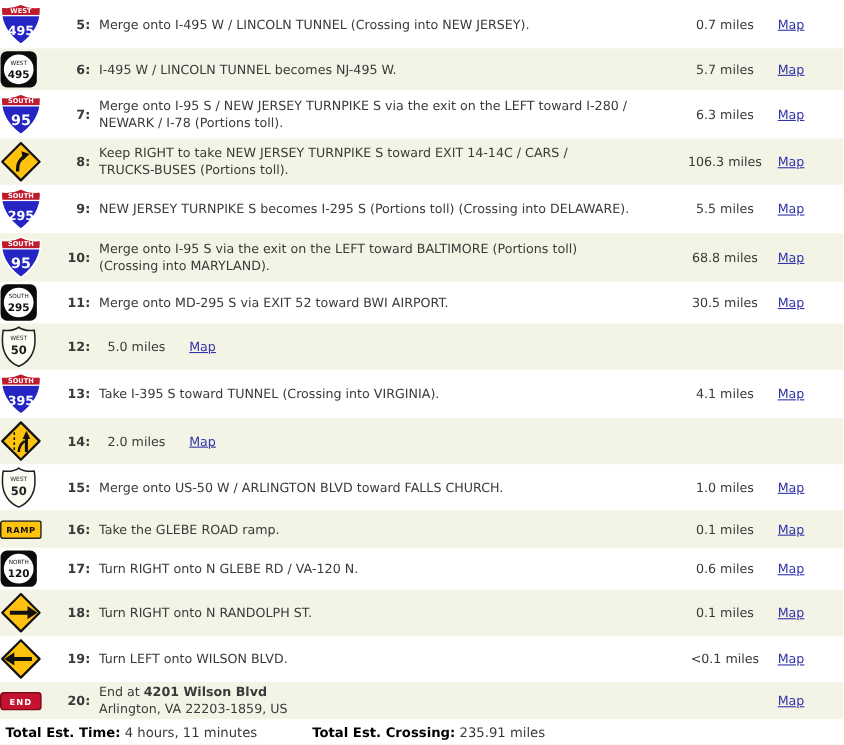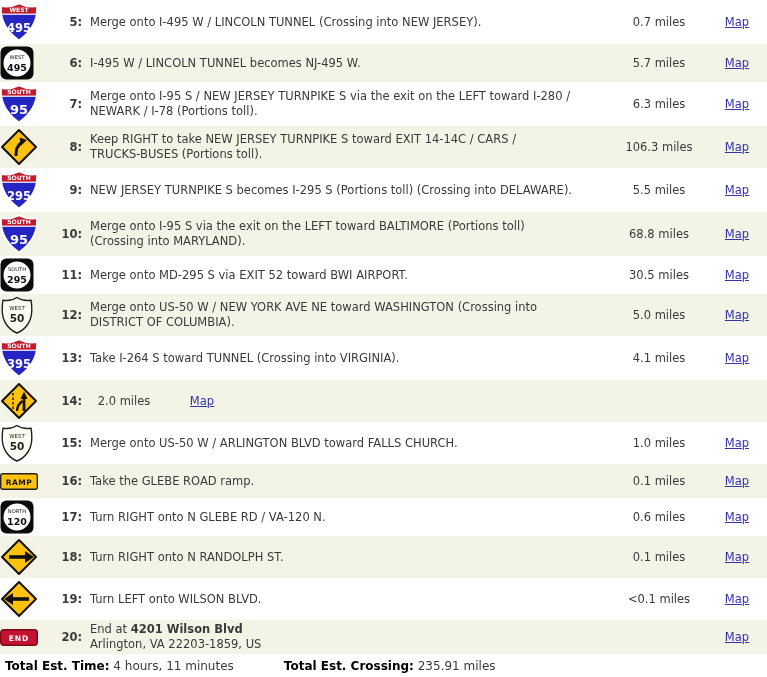--- a/index.html
+++ b/index.html
@@ -9,21 +9,21 @@
     display:flex;flex-direction:column;box-sizing:border-box;
   }
   .list{flex:1 1 auto;}
   .row{display:flex;align-items:center;min-height:34px;padding:2px 0;box-sizing:border-box;}
   .row.shaded{background:#f4f4e6;}
   .c-icon{width:56px;flex:0 0 56px;display:flex;justify-content:flex-start;align-items:center;}
   .c-num{width:26px;flex:0 0 26px;text-align:right;font-weight:bold;line-height:15px;}
   .c-text{flex:1 1 auto;margin-left:8px;white-space:pre-line;line-height:15px;padding-right:8px;}
   .c-text b{font-weight:bold;}
   .c-dist{width:84px;flex:0 0 84px;text-align:center;white-space:nowrap;padding-right:6px;line-height:15px;}
-  .c-map{width:60px;flex:0 0 60px;text-align:center;line-height:15px;}
+  .c-map{width:60px;flex:0 0 60px;line-height:15px;}
   a.map-link{color:#3333aa;text-decoration:underline;cursor:pointer;}
   .footer{
     flex:0 0 25px;display:flex;align-items:center;padding-left:5px;
     font-size:12px;background:#ffffff;border-bottom:2px solid #ddc9c9;box-sizing:border-box;
   }
   .footer .pair{margin-right:50px;white-space:nowrap;}
   .footer .flabel{font-weight:bold;color:#000000;}
   .footer .fvalue{color:#3a3a3a;}
   svg text{font-family:"DejaVu Sans",sans-serif;}
 </style>
@@ -170,22 +170,20 @@
       </div>
       <div class="row shaded">
         <div class="c-icon">
           <svg width="34" height="38" viewBox="0 0 34 38">
             <path d="M17 1.5 C13.5 4 8.5 5 3 4.2 C2.2 7.5 2.2 11 2.2 14 C2.2 25.5 8.5 33.5 17 37 C25.5 33.5 31.8 25.5 31.8 14 C31.8 11 31.8 7.5 31 4.2 C25.5 5 20.5 4 17 1.5 Z" fill="#fdfdf4" stroke="#222222" stroke-width="1.4"></path>
             <text x="17" y="13.5" text-anchor="middle" font-size="5.4" fill="#222222">WEST</text>
             <text x="17" y="26" text-anchor="middle" font-size="10.5" font-weight="bold" fill="#222222">50</text>
           </svg>
         </div>
         <div class="c-num">12:</div>
-        <div class="c-text">Merge onto US-50 W / NEW YORK AVE NE toward WASHINGTON (Crossing into
-DISTRICT OF COLUMBIA).</div>
         <div class="c-dist">5.0 miles</div>
         <div class="c-map"><a class="map-link" href="#">Map</a></div>
       </div>
       <div class="row">
         <div class="c-icon">
           <svg width="38" height="40" viewBox="0 0 38 40">
             <defs>
               <clipPath id="clSOUTH395">
                 <path d="M19 1.5 C24.5 4.2 31 5.2 36.8 4.3 C37.8 15 34.5 27 19 38.5 C3.5 27 0.2 15 1.2 4.3 C7 5.2 13.5 4.2 19 1.5 Z"></path>
               </clipPath>
@@ -194,21 +192,21 @@
               <rect x="0" y="0" width="38" height="40" fill="#2525c4"></rect>
               <rect x="0" y="0" width="38" height="12" fill="#c01b2d"></rect>
               <rect x="0" y="11.6" width="38" height="1.2" fill="#ffffff"></rect>
             </g>
             <path d="M19 1.5 C24.5 4.2 31 5.2 36.8 4.3 C37.8 15 34.5 27 19 38.5 C3.5 27 0.2 15 1.2 4.3 C7 5.2 13.5 4.2 19 1.5 Z" fill="none" stroke="#ffffff" stroke-width="1.6"></path>
             <text x="19" y="10" text-anchor="middle" font-size="6" font-weight="bold" fill="#ffffff">SOUTH</text>
             <text x="19" y="30" text-anchor="middle" font-size="11.5" font-weight="bold" fill="#ffffff">395</text>
           </svg>
         </div>
         <div class="c-num">13:</div>
-        <div class="c-text">Take I-264 S toward TUNNEL (Crossing into VIRGINIA).</div>
+        <div class="c-text">Take I-395 S toward TUNNEL (Crossing into VIRGINIA).</div>
         <div class="c-dist">4.1 miles</div>
         <div class="c-map"><a class="map-link" href="#">Map</a></div>
       </div>
       <div class="row shaded">
         <div class="c-icon">
           <svg width="38" height="38" viewBox="0 0 38 38">
             <polygon points="19,2 36,19 19,36 2,19" fill="#ffc20e" stroke="#111111" stroke-width="2" stroke-linejoin="round"></polygon>
             <path d="M13 11 L13 27" stroke="#111111" stroke-width="1.4" stroke-dasharray="2.5,2" fill="none"></path>
             <line x1="24" y1="29" x2="24" y2="16" stroke="#111111" stroke-width="2.8"></line>
             <polygon points="20.5,17 27.5,17 24,9.5" fill="#111111"></polygon>

